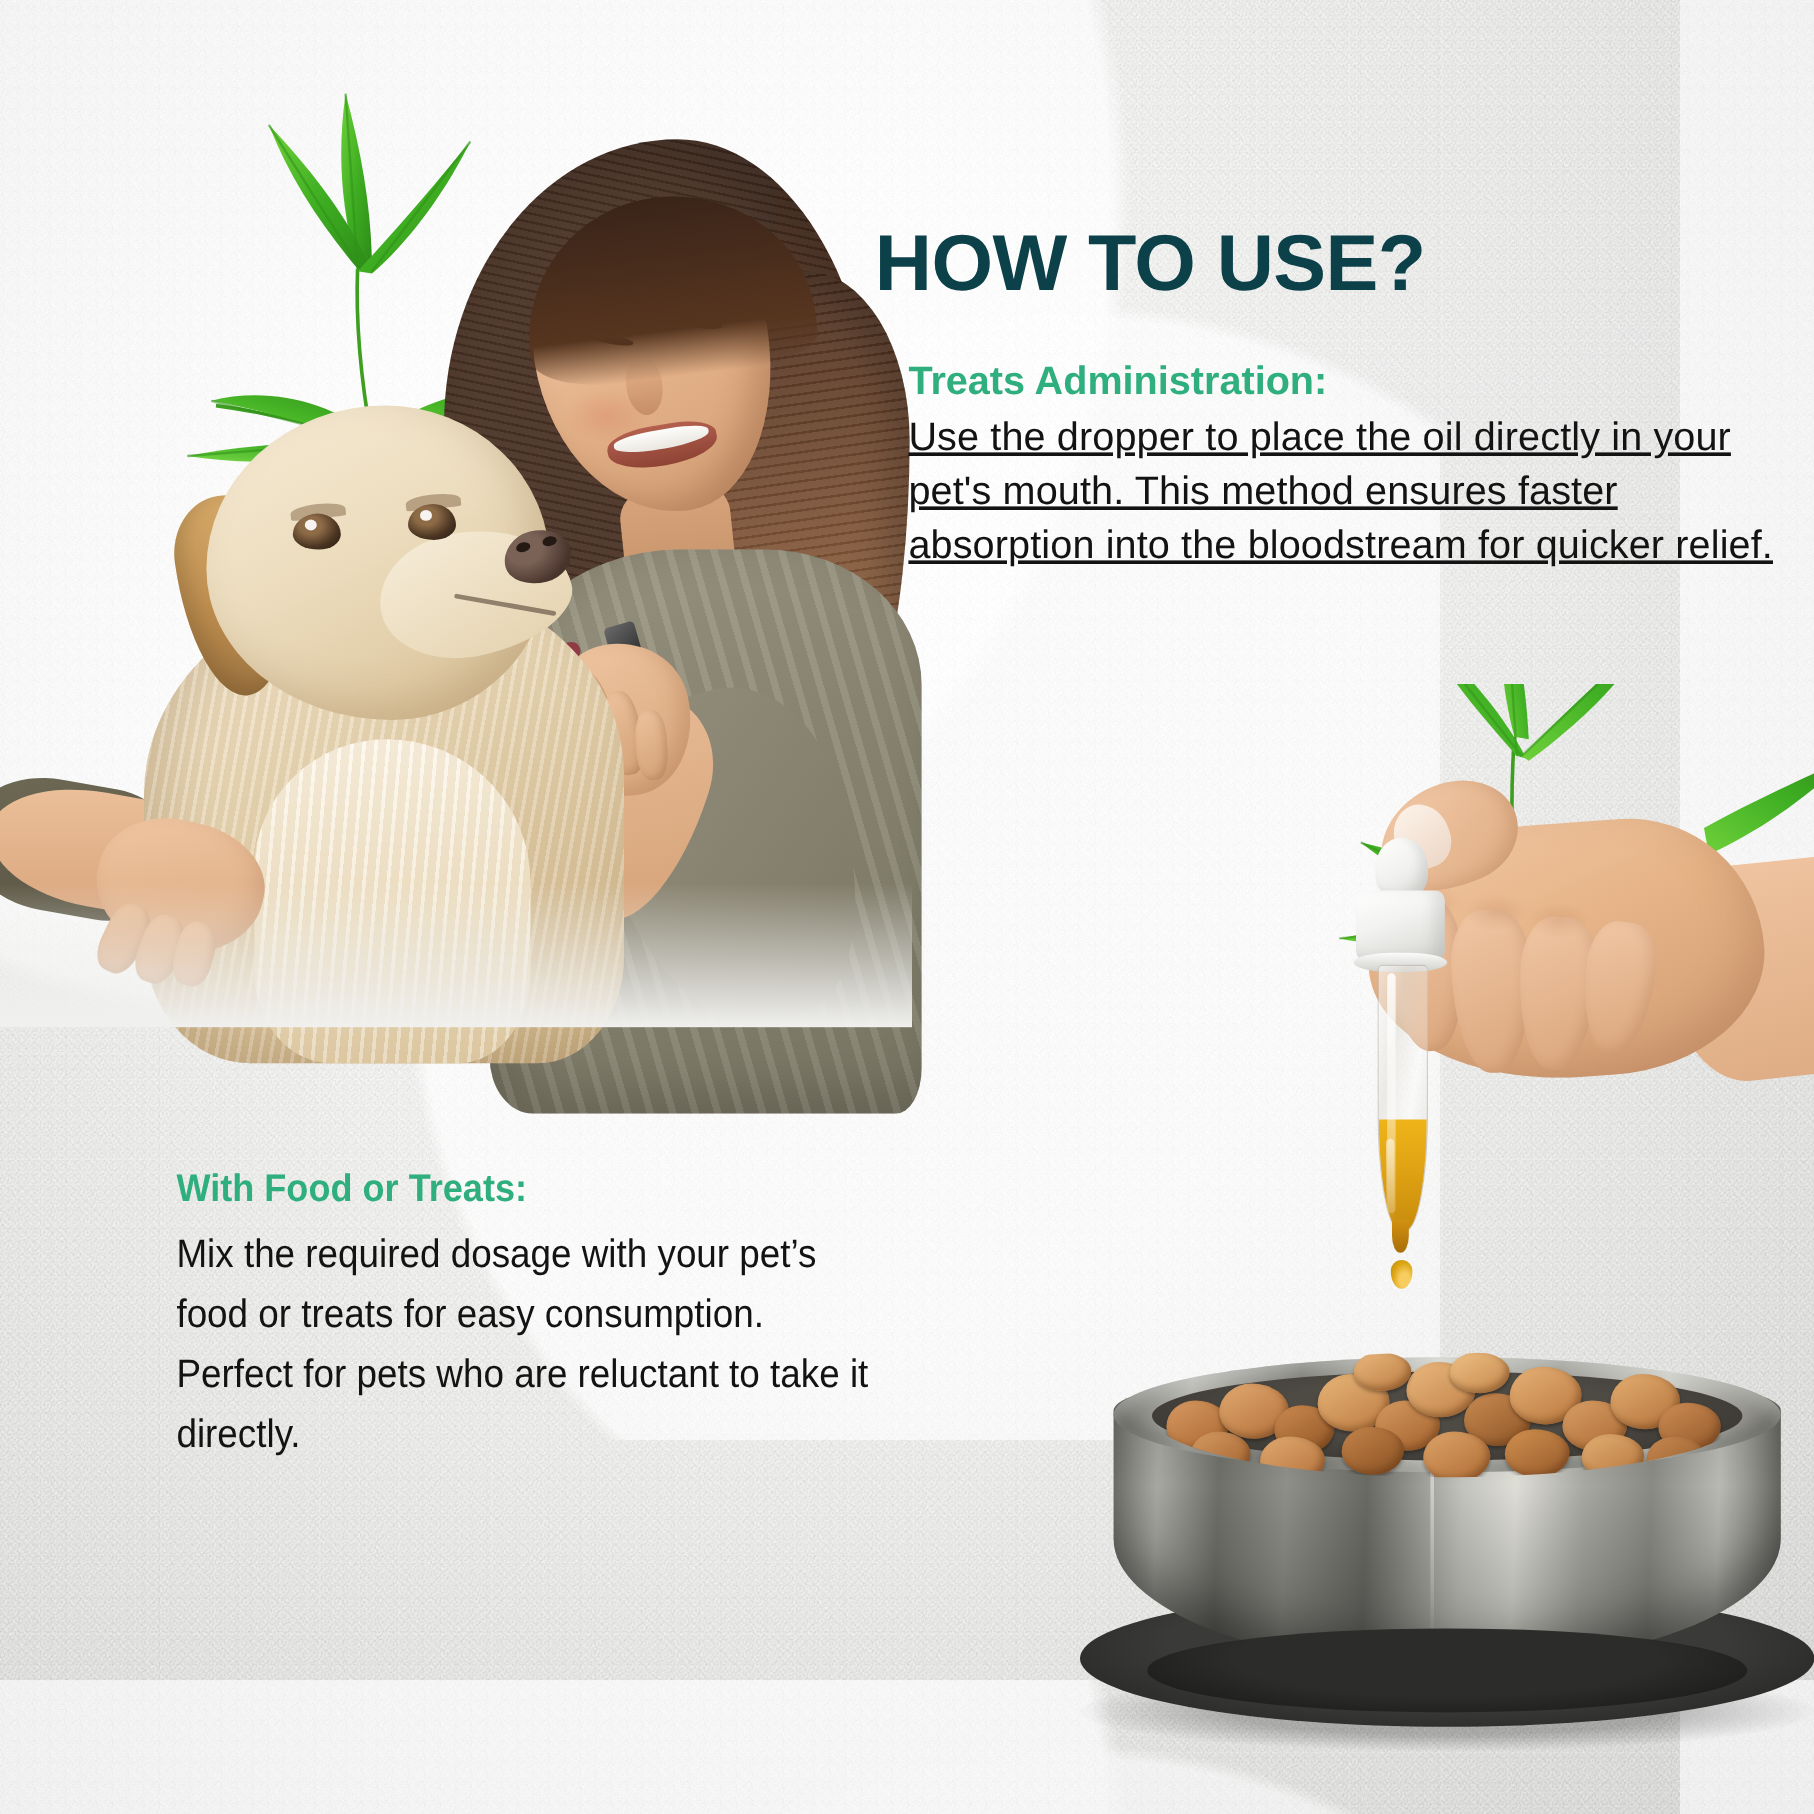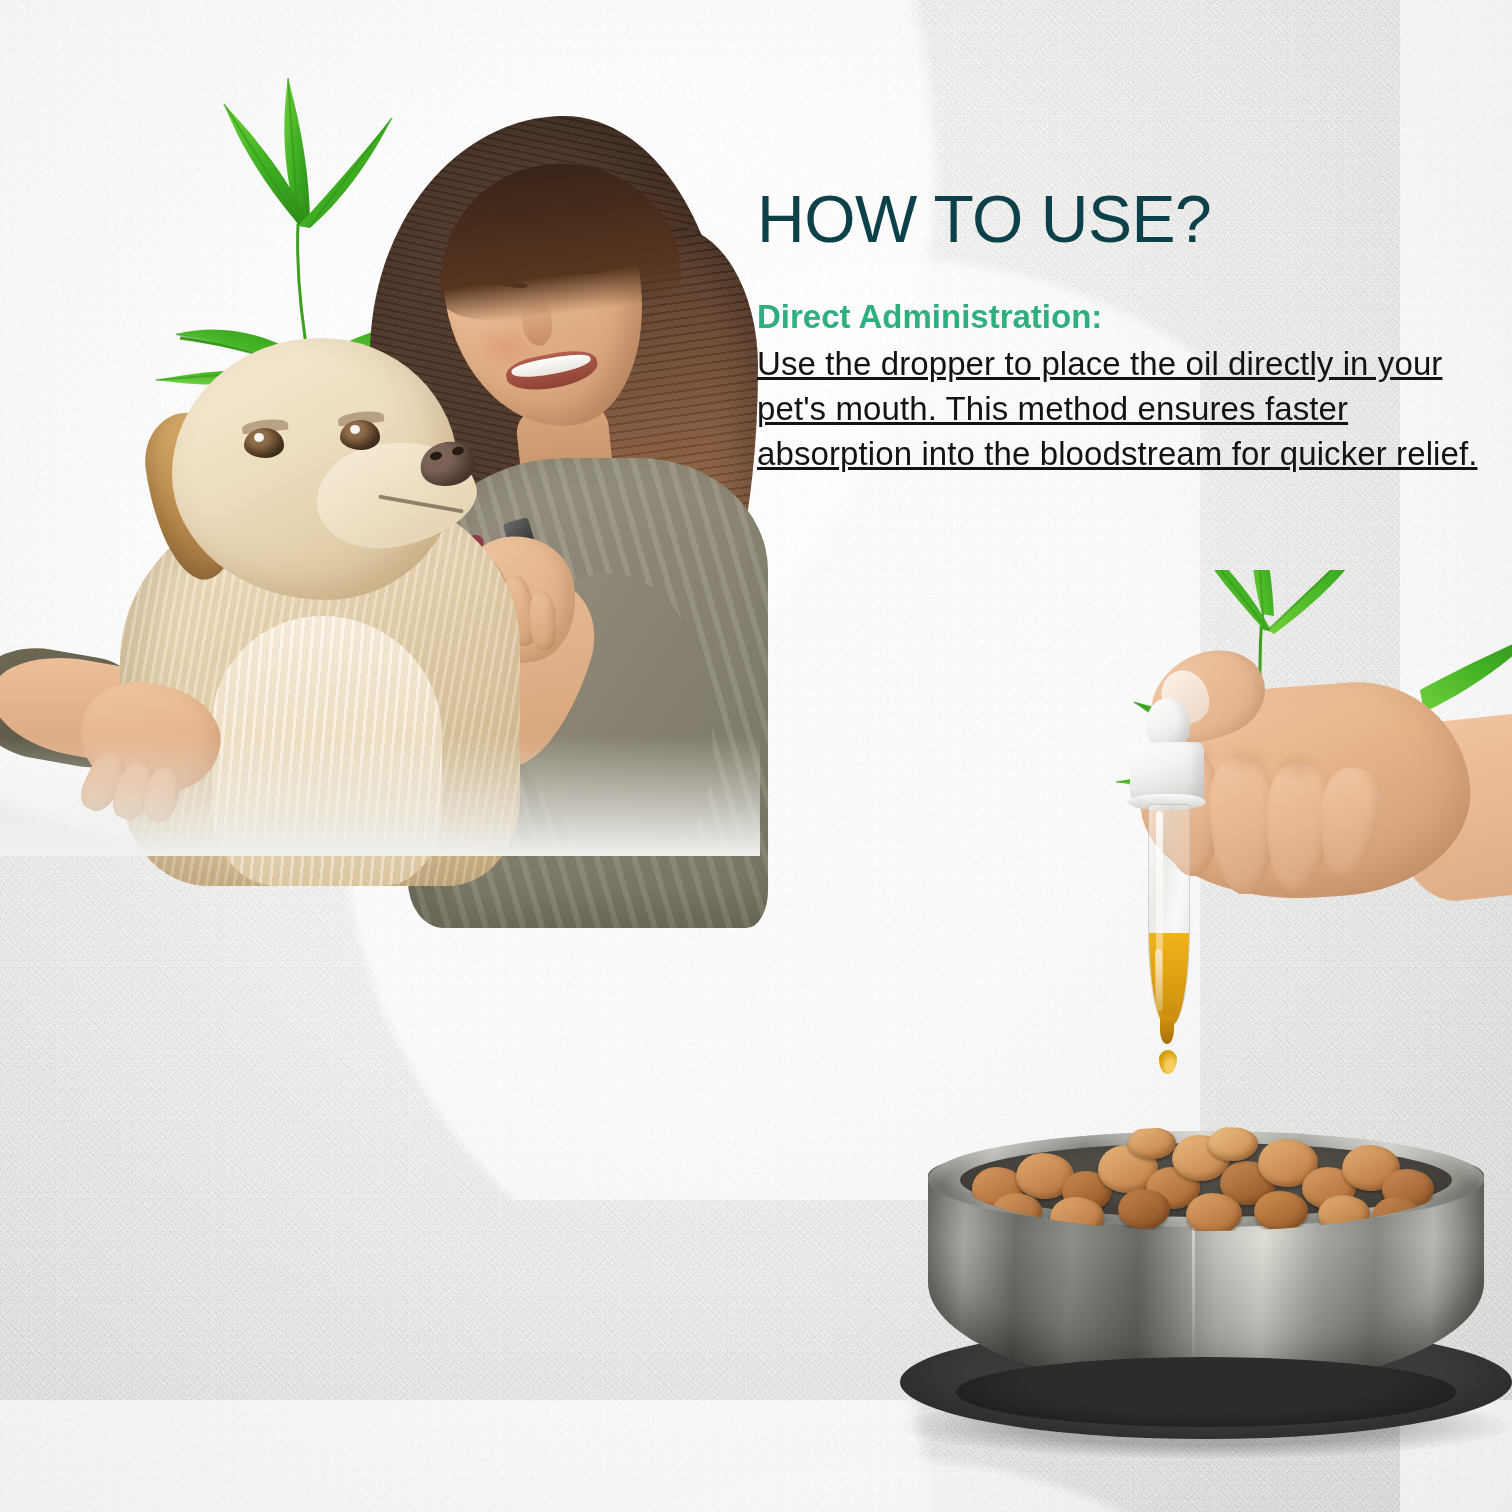--- a/index.html
+++ b/index.html
@@ -39,22 +39,22 @@
     background-size:13px 13px, 17px 17px;
     mix-blend-mode:multiply;
   }
   .wall-vig{
     position:absolute;inset:0;
     background:radial-gradient(ellipse at 45% 42%, rgba(255,255,255,.35) 0 38%, rgba(0,0,0,.05) 100%);
   }
 
   
   .title{
-    position:absolute;left:757px;top:186px;
-    font-size:66px;font-weight:normal;letter-spacing:-.5px;
+    position:absolute;left:729px;top:186px;
+    font-size:66px;font-weight:bold;letter-spacing:-.5px;
     color:#0d4149;line-height:1;white-space:nowrap;
   }
   .sub-green{
     font-size:33px;font-weight:bold;color:#2fae7e;
     line-height:1.18;margin:0 0 4px 0;
   }
   .body-text{
     font-size:33px;color:#131313;line-height:1.37;font-weight:400;
   }
   #block-direct{
@@ -655,18 +655,22 @@
         <div class="kib" style="left:414px;top:70px;width:50px;height:38px;background:linear-gradient(150deg,#c88a52,#8e5525);"></div>
         <div class="kib" style="left:250px;top:0px;width:50px;height:34px;background:linear-gradient(150deg,#eec185,#c5864a);"></div>
         <div class="kib" style="left:170px;top:0px;width:48px;height:32px;background:linear-gradient(150deg,#e8b87c,#bd7c42);"></div>
       </div>
     </div>
   </div>
 
   <div class="title">HOW TO USE?</div>
 
   <div id="block-direct">
-    <div class="sub-green">Direct Administration:</div>
+    <div class="sub-green">Treats Administration:</div>
     <div class="body-text">Use the dropper to place the oil directly in your pet's mouth. This method ensures faster absorption into the bloodstream for quicker relief.</div>
   </div>
 
+  <div id="block-food">
+    <div class="sub-green">With Food or Treats:</div>
+    <div class="body-text">Mix the required dosage with your pet’s food or treats for easy consumption. Perfect for pets who are reluctant to take it directly.</div>
+  </div>
 
 </div>
 
 </body></html>

